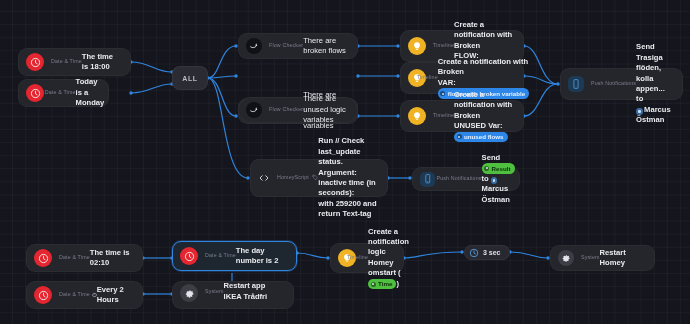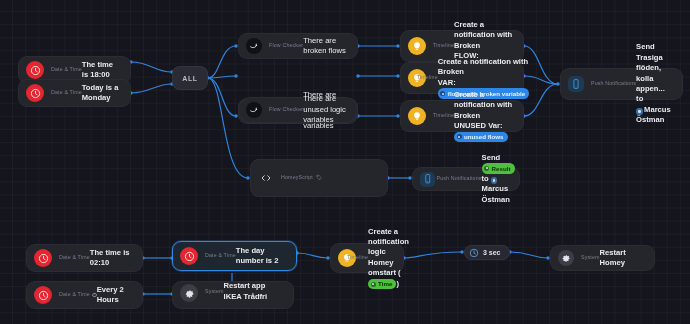--- a/index.html
+++ b/index.html
@@ -189,34 +189,34 @@
         <circle cx="328" cy="258" r="1.7"></circle>
       <circle cx="143" cy="294" r="1.7"></circle>
         <circle cx="172" cy="294" r="1.7"></circle>
       <circle cx="404" cy="258" r="1.7"></circle>
         <circle cx="462" cy="252" r="1.7"></circle>
       <circle cx="510" cy="252" r="1.7"></circle>
         <circle cx="548" cy="258" r="1.7"></circle>
     </g>
   </svg>
 
-  <div class="card" style="left:18px; top:56px; width:113px; height:28px;">
+  <div class="card" style="left:18px; top:48px; width:113px; height:28px;">
     <span class="ico lg ico-red">
       <svg width="11" height="11" viewBox="0 0 24 24">
           <circle cx="12" cy="12" r="9" fill="none" stroke="#fff" stroke-width="1.8"></circle>
           <path d="M12 7v5.4l3.4 2" fill="none" stroke="#fff" stroke-width="1.8" stroke-linecap="round"></path>
         </svg>
     </span>
     <span class="txtcol">
       <span class="cat">Date &amp; Time</span>
       <span class="title">The time is 18:00</span>
     </span>
   </div>
 
-  <div class="card" style="left:18px; top:79px; width:113px; height:28px;">
+  <div class="card" style="left:18px; top:79px; width:91px; height:28px;">
     <span class="ico lg ico-red">
       <svg width="11" height="11" viewBox="0 0 24 24">
           <circle cx="12" cy="12" r="9" fill="none" stroke="#fff" stroke-width="1.8"></circle>
           <path d="M12 7v5.4l3.4 2" fill="none" stroke="#fff" stroke-width="1.8" stroke-linecap="round"></path>
         </svg>
     </span>
     <span class="txtcol">
       <span class="cat">Date &amp; Time</span>
       <span class="title">Today is a Monday</span>
     </span>
@@ -333,20 +333,21 @@
     <span class="script-ico">
       <svg width="12" height="12" viewBox="0 0 24 24">
           <path d="M8.5 7.5 4 12l4.5 4.5M15.5 7.5 20 12l-4.5 4.5" fill="none" stroke="#c9ccd6" stroke-width="2" stroke-linecap="round" stroke-linejoin="round"></path>
         </svg>
     </span>
     <span class="txtcol">
       <span class="cat">
           <span>HomeyScript</span>
           <span style="color:#9aa0ad;">🏷</span>
         </span>
+      <span class="title"><span>Run // Check last_update status.</span><br><span>Argument: inactive time (in seconds):</span><br><span>with 259200 and return Text-tag</span></span>
     </span>
   </div>
 
   <div class="card" style="left:412px; top:167px; width:108px; height:24px;">
     <span class="ico-blue" style="width:15px;height:15px;display:flex;align-items:center;justify-content:center;flex:0 0 auto;">
       <svg width="7.5" height="9.5" viewBox="0 0 16 24">
           <rect x="3" y="1.5" width="10" height="21" rx="2" fill="none" stroke="#5aa6e8" stroke-width="1.8"></rect>
           <rect x="6.5" y="18.5" width="3" height="1.4" rx="0.7" fill="#5aa6e8"></rect>
         </svg>
     </span>

